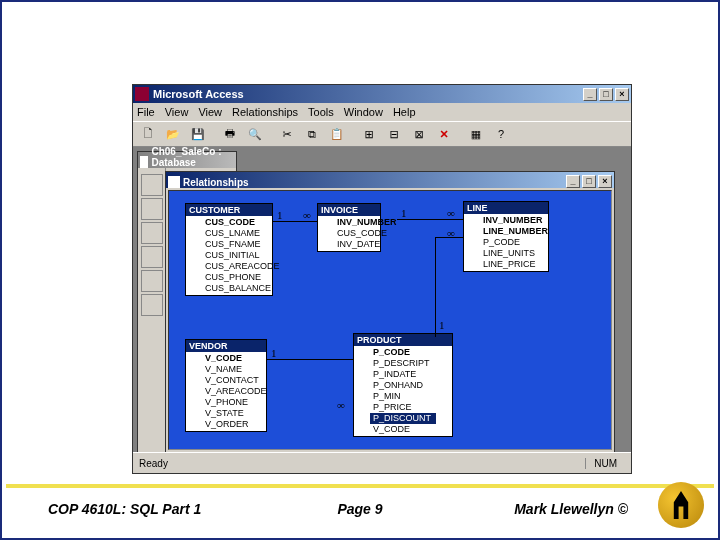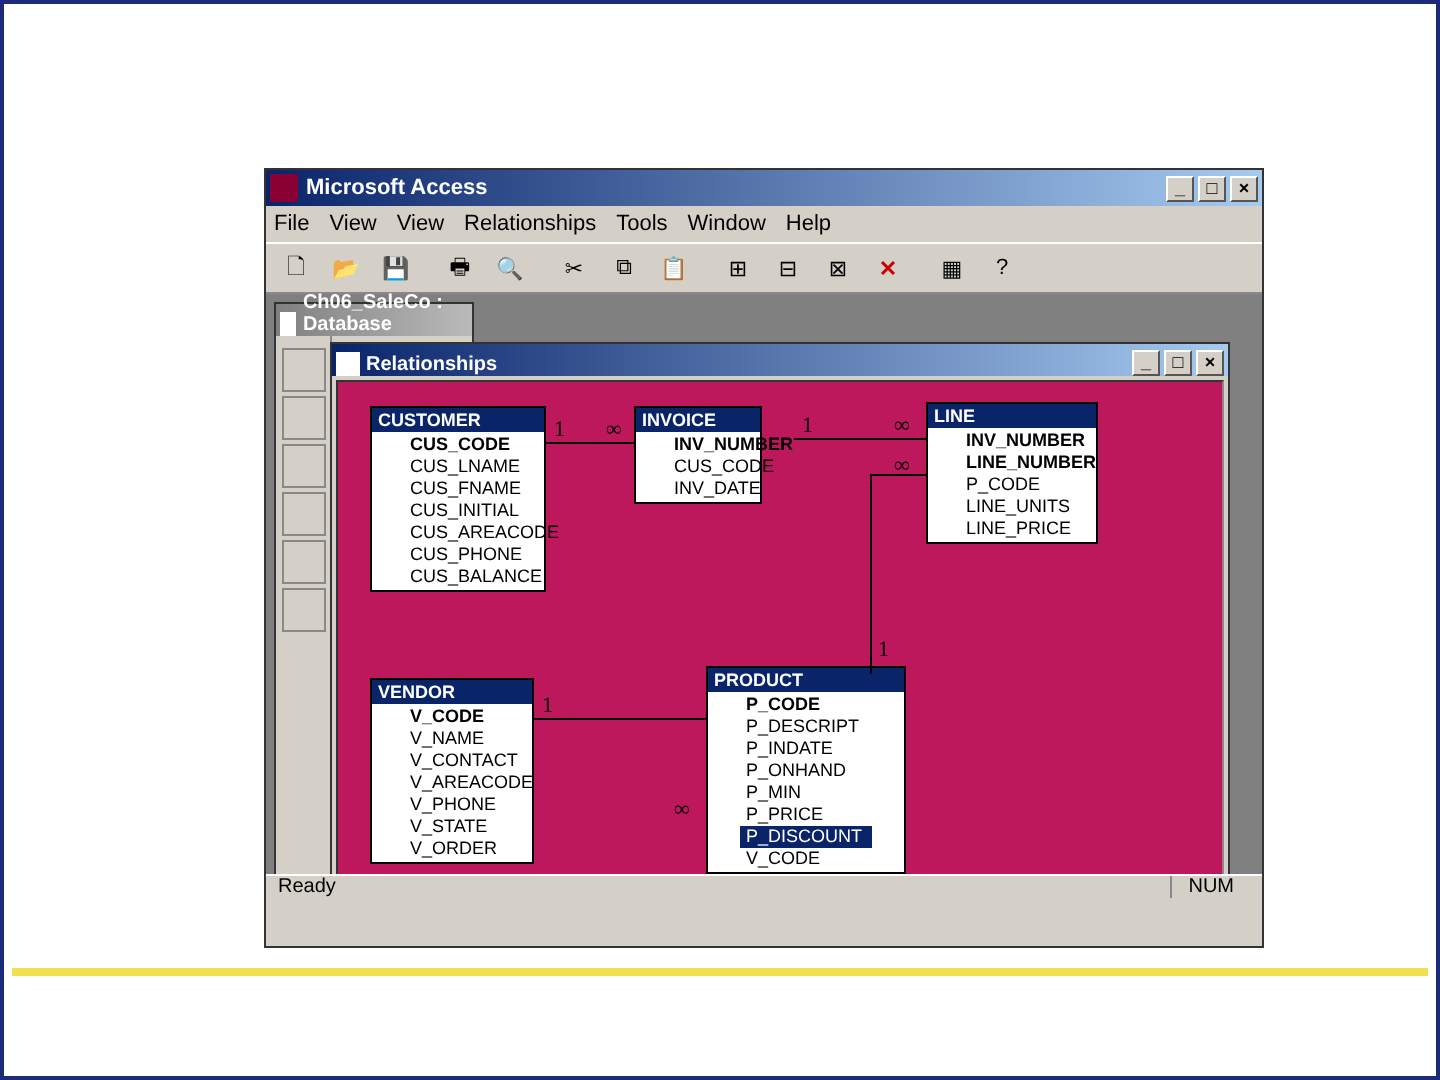--- a/index.html
+++ b/index.html
@@ -17,26 +17,26 @@
 .tbtn{width:22px;height:20px;border:1px solid #d4d0c8;display:flex;align-items:center;justify-content:center;font-size:11px}
 .tsep{width:4px}
 .workspace{position:absolute;top:62px;left:0;right:0;bottom:18px;background:#808080}
 .childwin{position:absolute;border:1px solid #333;background:#d4d0c8}
 .child-title{height:16px;background:linear-gradient(90deg,#0a246a,#a6caf0);color:#fff;font-size:10px;display:flex;align-items:flex-end;padding:0 2px;font-weight:bold}
 .child-title.inactive{background:linear-gradient(90deg,#808080,#bababa)}
 .child-icon{width:12px;height:12px;background:#fff;margin-right:3px;display:inline-block}
 .child-body{background:#d4d0c8;position:absolute;top:16px;left:0;right:0;bottom:0}
 .sidebar{position:absolute;left:0;top:0;bottom:0;width:28px;background:#d4d0c8;border-right:1px solid #888;padding-top:4px}
 .sidebtn{width:22px;height:22px;margin:2px auto;border:1px solid #888;background:#d4d0c8;display:block}
-.rel-canvas{position:absolute;background:#be185d;left:2px;right:2px;top:2px;bottom:2px;border:1px inset #888}
+.rel-canvas{position:absolute;background:#1d4ed8;left:2px;right:2px;top:2px;bottom:2px;border:1px inset #888}
 .table-box{position:absolute;background:#fff;border:1px solid #000;font-size:9px}
 .table-hdr{background:#0a246a;color:#fff;font-size:9px;font-weight:bold;padding:1px 3px;white-space:nowrap}
 .table-body{padding:1px 16px}
 .table-body div{padding:0 3px;white-space:nowrap;line-height:11px}
-.statusbar{position:absolute;bottom:0;left:0;right:0;height:36px;background:#d4d0c8;border-top:1px solid #fff;font-size:10px;display:flex;align-items:flex-start;padding:0 6px}
+.statusbar{position:absolute;bottom:0;left:0;right:0;height:21px;background:#d4d0c8;border-top:1px solid #fff;font-size:10px;display:flex;align-items:center;padding:0 6px}
 .status-right{margin-left:auto;border-left:1px solid #888;padding:0 8px}
 .footer{position:absolute;bottom:6px;left:0;right:0;height:46px;display:flex;align-items:center}
 .footer-txt{font-family:Arial;font-size:14px;font-weight:bold;font-style:italic}
 .f-left{position:absolute;left:46px}
 .f-center{position:absolute;left:50%;transform:translateX(-50%)}
 .f-right{position:absolute;right:90px}
 .logo{position:absolute;right:14px;bottom:4px;width:46px;height:46px;border-radius:50%;background:radial-gradient(circle at 35% 35%,#f4c430,#b8860b);display:flex;align-items:center;justify-content:center}
 .logo::after{content:"";width:24px;height:28px;background:#000;clip-path:polygon(20% 100%,20% 40%,50% 0%,80% 40%,80% 100%,60% 100%,60% 55%,40% 55%,40% 100%)}
 .yellow-bar{position:absolute;bottom:50px;left:4px;right:4px;height:4px;background:#f0e050}
 .rel-line{position:absolute;background:#000;height:1px}
@@ -202,13 +202,19 @@
 
     </div>
 
     <div class="statusbar">
       <span>Ready</span>
       <span class="status-right">NUM</span>
     </div>
   </div>
 
   <div class="yellow-bar"></div>
+  <div class="footer">
+    <span class="footer-txt f-left">COP 4610L: SQL Part 1</span>
+    <span class="footer-txt f-center">Page 9</span>
+    <span class="footer-txt f-right">Mark Llewellyn ©</span>
+    <div class="logo"></div>
+  </div>
 </div>
 
 </body></html>

